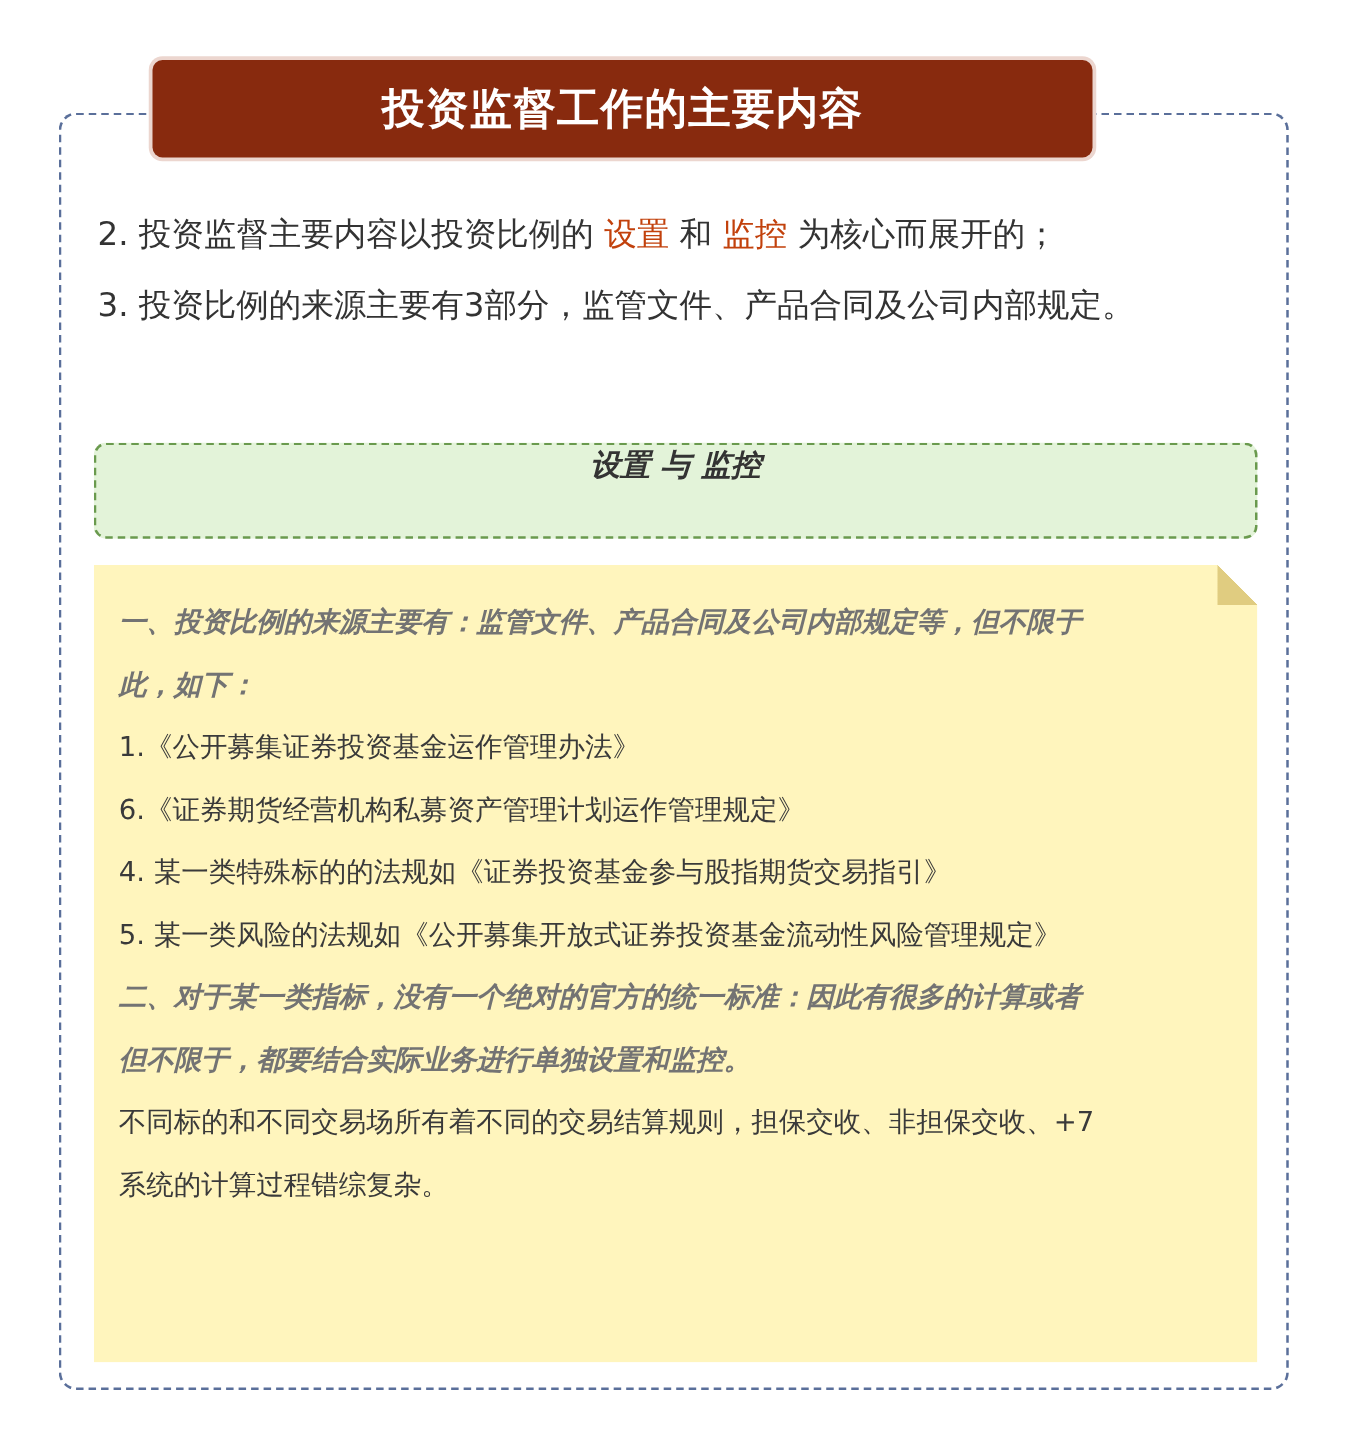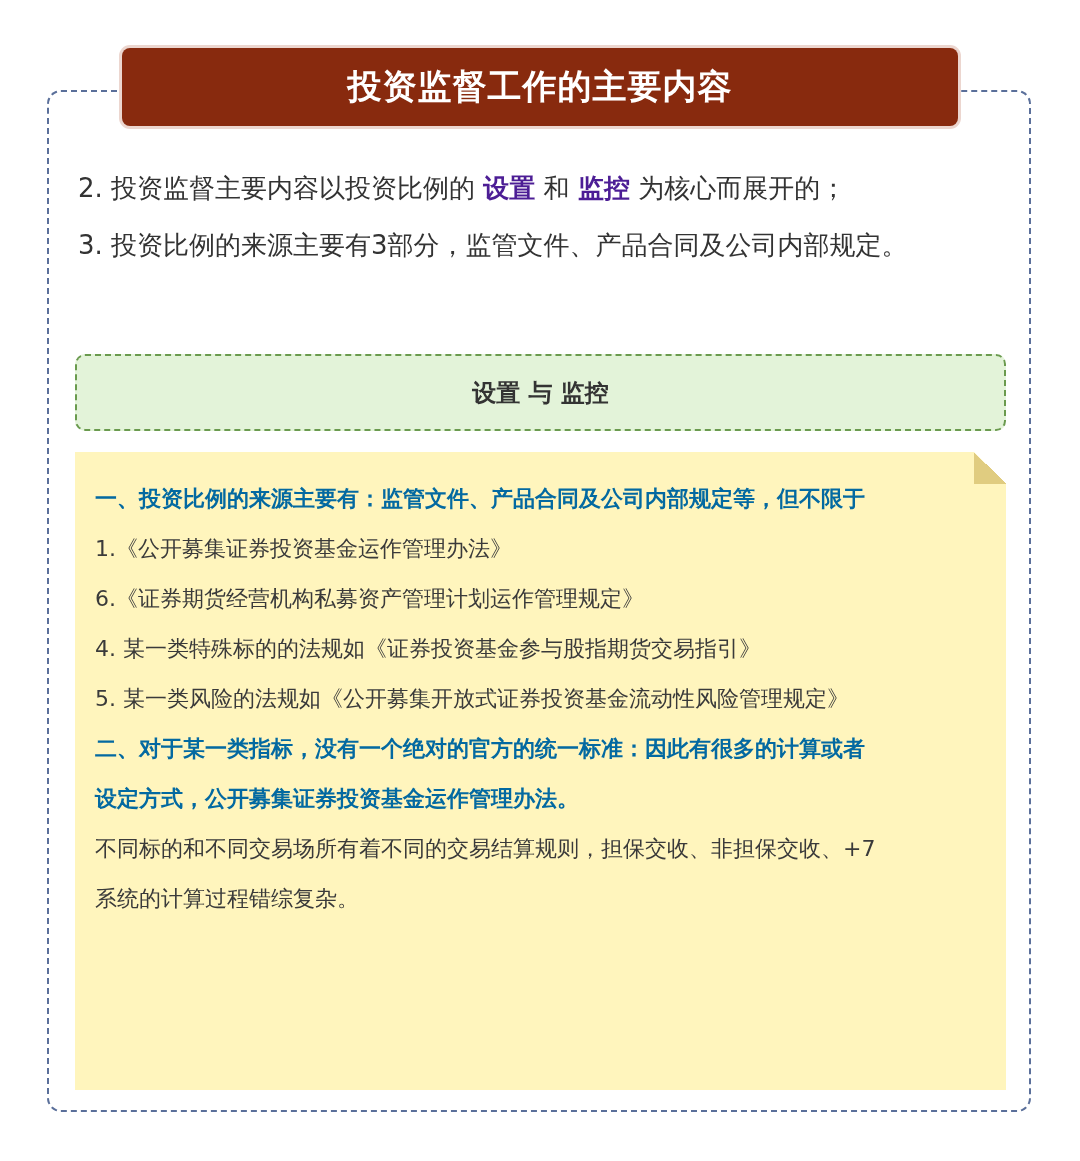--- a/index.html
+++ b/index.html
@@ -5,59 +5,59 @@
     html, body { margin: 0; padding: 0; }
     body {
       width: 1080px; height: 1161px; background: #ffffff; position: relative; overflow: hidden;
       font-family: "DejaVu Sans", "Liberation Sans", sans-serif; color: #333333;
     }
     .frame {
       position: absolute; left: 47px; top: 90px; width: 984px; height: 1022px;
       border: 2px dashed #5a6f9a; border-radius: 14px; box-sizing: border-box;
     }
     .title-banner {
-      position: absolute; left: 122px; top: 48px; width: 836px; height: 78px;
+      position: absolute; left: 122px; top: 48px; width: 752px; height: 78px;
       background: #882a0e; border-radius: 8px; box-shadow: 0 0 0 3px #ecd6cf;
       display: flex; align-items: center; justify-content: center;
     }
     .title-banner span {
       color: #ffffff; font-family: "DejaVu Serif", "Liberation Serif", serif;
       font-size: 34px; font-weight: bold; letter-spacing: 1px;
     }
     .intro {
       position: absolute; left: 78px; top: 160px; width: 960px;
     }
     .intro-line {
       font-size: 26px; line-height: 57px; color: #333333; white-space: nowrap;
     }
-    .hl { color: #4c1d95; font-weight: bold; margin-top: 28px; }
+    .hl { color: #c2410c; font-weight: normal; margin-top: 28px; }
     .subhead {
       position: absolute; left: 75px; top: 354px; width: 931px; height: 77px;
       background: #e3f3d9; border: 2px dashed #6a9a4e; border-radius: 10px; box-sizing: border-box;
-      display: flex; align-items: center; justify-content: center;
+      display: flex; justify-content: center; font-style: italic;
     }
     .subhead span {
       font-family: "DejaVu Serif", "Liberation Serif", serif; font-size: 24px; font-weight: bold; color: #333333;
     }
     .note {
       position: absolute; left: 75px; top: 452px; width: 931px; height: 638px;
       background: #fff5bd;
       clip-path: polygon(0 0, 899px 0, 931px 32px, 931px 100%, 0 100%);
     }
     .dog-ear {
       position: absolute; left: 974px; top: 452px; width: 32px; height: 32px;
       background: linear-gradient(225deg, transparent 50%, #e0cc80 50%);
     }
     .note-body {
       position: absolute; left: 95px; top: 474px; width: 890px;
     }
     .note-line {
       font-size: 22px; line-height: 50px; color: #3a3a3a;
     }
-    .note-line.bold { font-weight: bold; color: #0369a1; }
+    .note-line.bold { font-weight: bold; color: #737373; font-style: italic; }
   </style>
 </head>
 <body>
 
 <div class="frame"></div>
 
 <div class="title-banner">
   <span>投资监督工作的主要内容</span>
 </div>
 
@@ -68,21 +68,22 @@
 
 <div class="subhead">
   <span>设置 与 监控</span>
 </div>
 
 <div class="note"></div>
 <div class="dog-ear"></div>
 
 <div class="note-body">
   <div class="note-line bold">一、投资比例的来源主要有：监管文件、产品合同及公司内部规定等，但不限于</div>
+  <div class="note-line bold">此，如下：</div>
   <div class="note-line">1.《公开募集证券投资基金运作管理办法》</div>
   <div class="note-line">6.《证券期货经营机构私募资产管理计划运作管理规定》</div>
   <div class="note-line">4. 某一类特殊标的的法规如《证券投资基金参与股指期货交易指引》</div>
   <div class="note-line">5. 某一类风险的法规如《公开募集开放式证券投资基金流动性风险管理规定》</div>
   <div class="note-line bold">二、对于某一类指标，没有一个绝对的官方的统一标准：因此有很多的计算或者</div>
-  <div class="note-line bold">设定方式，公开募集证券投资基金运作管理办法。</div>
+  <div class="note-line bold">但不限于，都要结合实际业务进行单独设置和监控。</div>
   <div class="note-line">不同标的和不同交易场所有着不同的交易结算规则，担保交收、非担保交收、+7</div>
   <div class="note-line">系统的计算过程错综复杂。</div>
 </div>
 
 </body></html>

